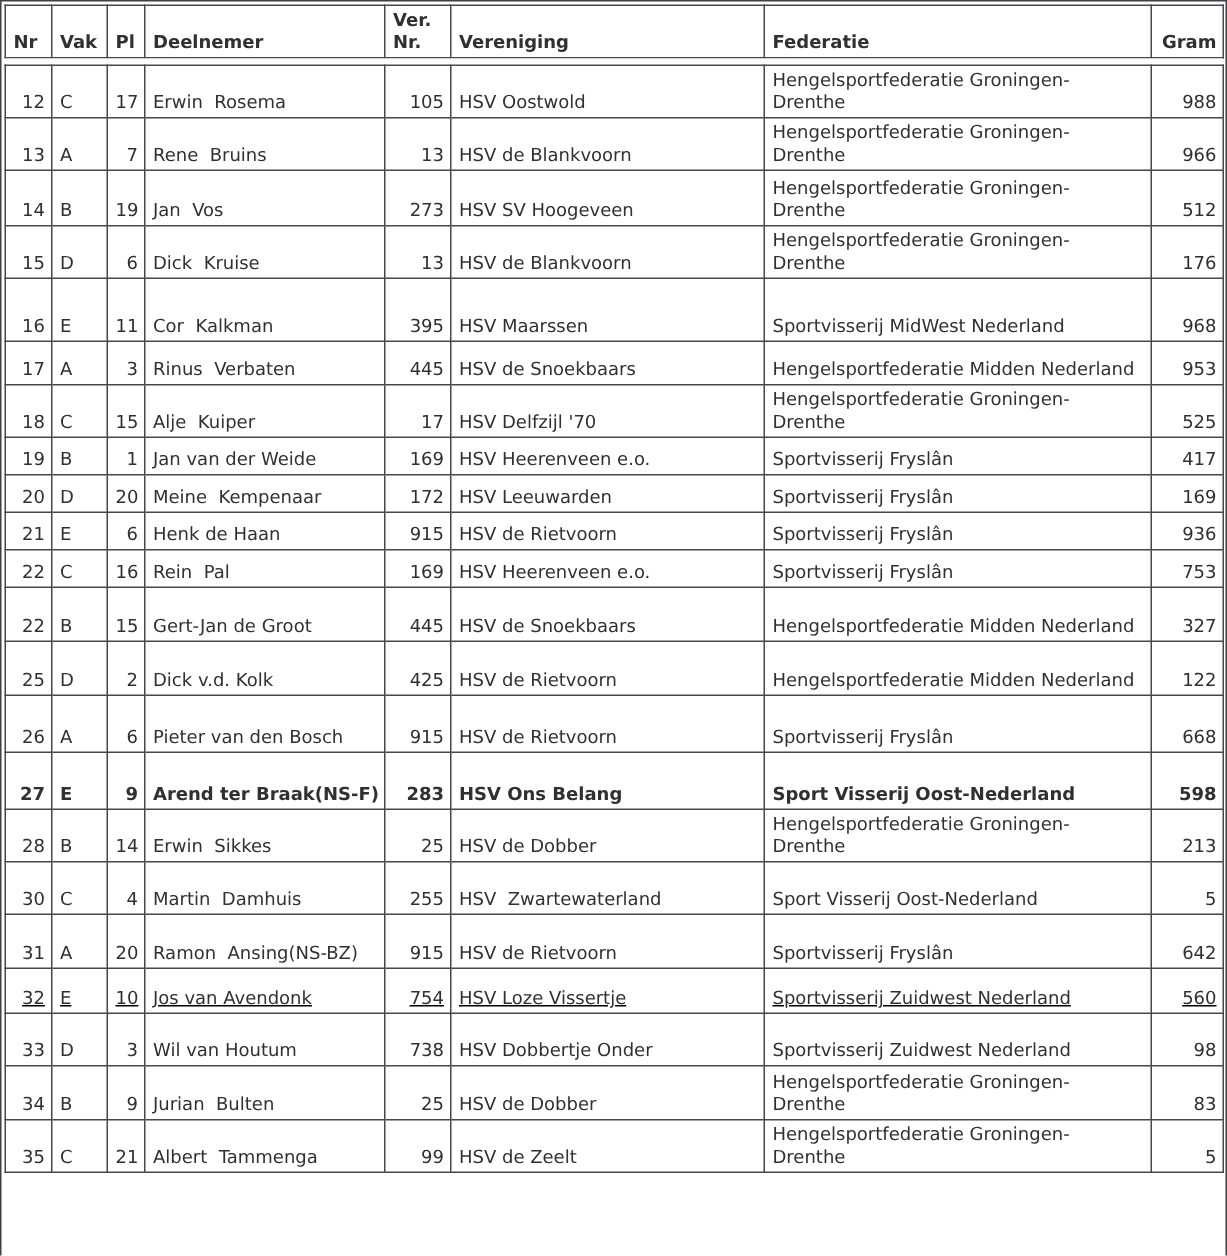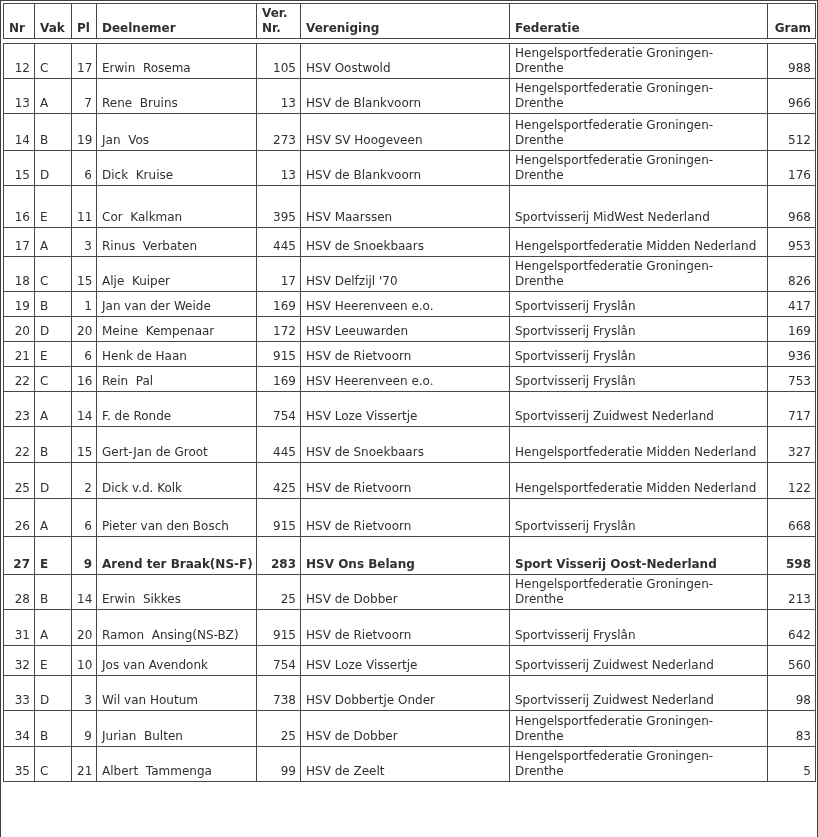--- a/index.html
+++ b/index.html
@@ -162,21 +162,21 @@
           </tr>
           <tr style="height: 32px;">
             <td class="col-nr num">18</td>
             <td class="col-vak">C</td>
             <td class="col-pl num">15</td>
             <td class="col-deelnemer">Alje  Kuiper</td>
             <td class="col-ver_nr num">17</td>
             <td class="col-vereniging">HSV Delfzijl '70</td>
             <td class="col-federatie">Hengelsportfederatie Groningen-
 Drenthe</td>
-            <td class="col-gram num">826</td>
+            <td class="col-gram num">525</td>
           </tr>
           <tr style="height: 25px;">
             <td class="col-nr num">19</td>
             <td class="col-vak">B</td>
             <td class="col-pl num">1</td>
             <td class="col-deelnemer">Jan van der Weide</td>
             <td class="col-ver_nr num">169</td>
             <td class="col-vereniging">HSV Heerenveen e.o.</td>
             <td class="col-federatie">Sportvisserij Fryslân</td>
             <td class="col-gram num">417</td>
@@ -203,30 +203,20 @@
           </tr>
           <tr style="height: 25px;">
             <td class="col-nr num">22</td>
             <td class="col-vak">C</td>
             <td class="col-pl num">16</td>
             <td class="col-deelnemer">Rein  Pal</td>
             <td class="col-ver_nr num">169</td>
             <td class="col-vereniging">HSV Heerenveen e.o.</td>
             <td class="col-federatie">Sportvisserij Fryslân</td>
             <td class="col-gram num">753</td>
-          </tr>
-          <tr style="height: 35px;">
-            <td class="col-nr num">23</td>
-            <td class="col-vak">A</td>
-            <td class="col-pl num">14</td>
-            <td class="col-deelnemer">F. de Ronde</td>
-            <td class="col-ver_nr num">754</td>
-            <td class="col-vereniging">HSV Loze Vissertje</td>
-            <td class="col-federatie">Sportvisserij Zuidwest Nederland</td>
-            <td class="col-gram num">717</td>
           </tr>
           <tr style="height: 36px;">
             <td class="col-nr num">22</td>
             <td class="col-vak">B</td>
             <td class="col-pl num">15</td>
             <td class="col-deelnemer">Gert-Jan de Groot</td>
             <td class="col-ver_nr num">445</td>
             <td class="col-vereniging">HSV de Snoekbaars</td>
             <td class="col-federatie">Hengelsportfederatie Midden Nederland</td>
             <td class="col-gram num">327</td>
@@ -265,31 +255,41 @@
             <td class="col-nr num">28</td>
             <td class="col-vak">B</td>
             <td class="col-pl num">14</td>
             <td class="col-deelnemer">Erwin  Sikkes</td>
             <td class="col-ver_nr num">25</td>
             <td class="col-vereniging">HSV de Dobber</td>
             <td class="col-federatie">Hengelsportfederatie Groningen-
 Drenthe</td>
             <td class="col-gram num">213</td>
           </tr>
+          <tr style="height: 35px;">
+            <td class="col-nr num">30</td>
+            <td class="col-vak">C</td>
+            <td class="col-pl num">4</td>
+            <td class="col-deelnemer">Martin  Damhuis</td>
+            <td class="col-ver_nr num">255</td>
+            <td class="col-vereniging">HSV  Zwartewaterland</td>
+            <td class="col-federatie">Sport Visserij Oost-Nederland</td>
+            <td class="col-gram num">5</td>
+          </tr>
           <tr style="height: 36px;">
             <td class="col-nr num">31</td>
             <td class="col-vak">A</td>
             <td class="col-pl num">20</td>
             <td class="col-deelnemer">Ramon  Ansing(NS-BZ)</td>
             <td class="col-ver_nr num">915</td>
             <td class="col-vereniging">HSV de Rietvoorn</td>
             <td class="col-federatie">Sportvisserij Fryslân</td>
             <td class="col-gram num">642</td>
           </tr>
-          <tr style="height: 30px;">
+          <tr style="height: 30px; text-decoration: underline;">
             <td class="col-nr num">32</td>
             <td class="col-vak">E</td>
             <td class="col-pl num">10</td>
             <td class="col-deelnemer">Jos van Avendonk</td>
             <td class="col-ver_nr num">754</td>
             <td class="col-vereniging">HSV Loze Vissertje</td>
             <td class="col-federatie">Sportvisserij Zuidwest Nederland</td>
             <td class="col-gram num">560</td>
           </tr>
           <tr style="height: 35px;">

